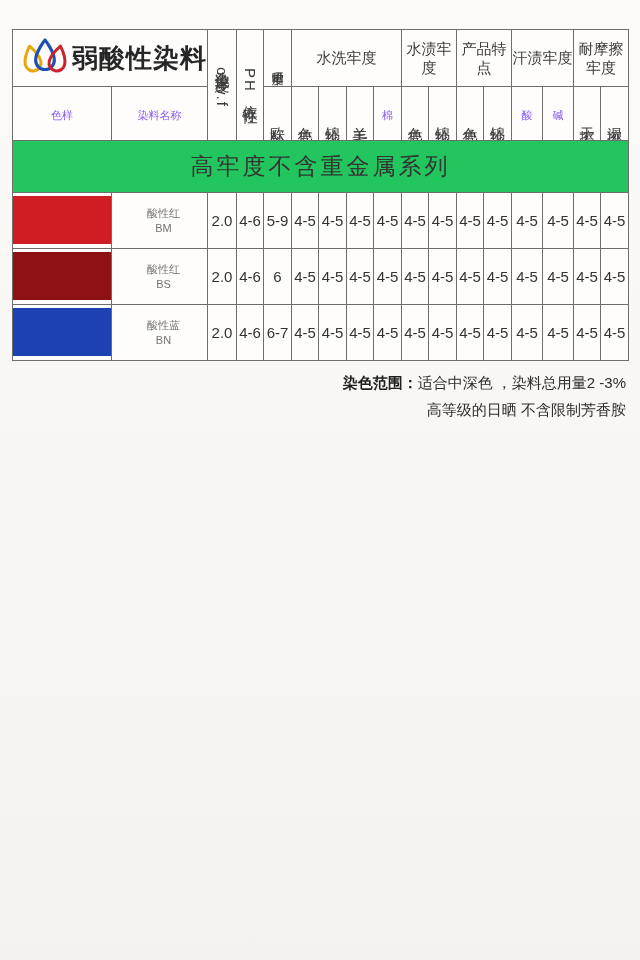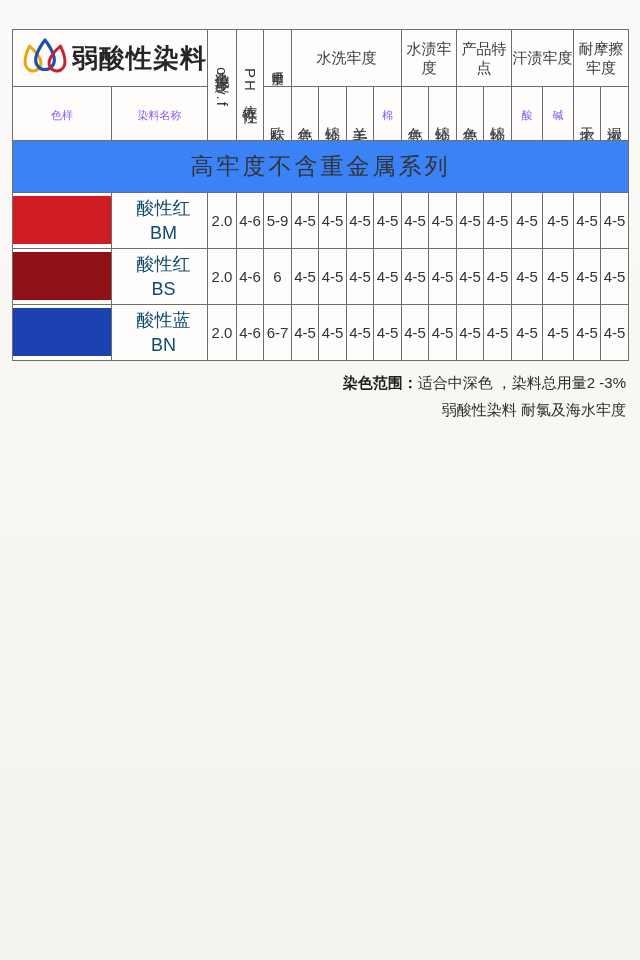--- a/index.html
+++ b/index.html
@@ -38,21 +38,21 @@
     display:inline-block; line-height:1.05; letter-spacing:2px;
     font-size:15px; color:#3a3a3a; white-space:nowrap;
   }
   .vtext.small { font-size:12px; letter-spacing:0; }
 
   .swatch-cell { padding:0; }
   .swatch {
     width:100%; height:48px; margin:3px 0 4px 0;
   }
   .name-cell { text-align:left; }
-  .name-inner { padding-left:8px; font-size:18px; line-height:1.35; color:#0c4a6e; }
+  .name-inner { padding-left:8px; font-size:11px; line-height:1.35; color:#737373; }
   .val { font-size:15px; color:#222; }
 
   .banner-cell { font-size:23px; font-weight:bold; letter-spacing:3px; color:#43503f; }
 
   .notes { position:absolute; left:14px; top:370px; width:612px; font-size:15px; color:#2d2d2d;text-align:right; }
   .note-line { line-height:26px; margin-bottom:1px; white-space:nowrap; }
   .note-line .lbl { font-weight:bold; color:#1f1f1f; }
   .note-indent { padding-left:48px; }
 </style>
 </head>
@@ -115,21 +115,21 @@
       <th><span class="vtext">锦纶</span></th>
       <th><span class="vtext">色变</span></th>
       <th><span class="vtext">锦纶</span></th>
       <th><span class="head-label">酸</span></th>
       <th><span class="head-label">碱</span></th>
       <th><span class="vtext">干擦</span></th>
       <th><span class="vtext">湿擦</span></th>
     </tr>
 
     <tr class="r-banner">
-      <td colspan="17" class="banner-cell" style="background: #3b82f6;">高牢度不含重金属系列</td>
+      <td colspan="17" class="banner-cell" style="background: #22c55e;">高牢度不含重金属系列</td>
     </tr>
 
     <tr class="r-data">
       <td class="swatch-cell">
         <div class="swatch" style="background: rgb(208, 29, 35);"></div>
       </td>
       <td class="name-cell">
         <div class="name-inner">
           <div>酸性红</div>
           <div>BM</div>
@@ -205,16 +205,16 @@
       <td class="val">4-5</td>
       <td class="val">4-5</td>
     </tr>
   </tbody>
     </table>
 
   <div class="notes">
     <div class="note-line">
       <span class="lbl">染色范围：</span><span>适合中深色 ，染料总用量2 -3%</span>
     </div>
-    <div class="note-line note-indent">弱酸性染料 耐氯及海水牢度</div>
+    <div class="note-line note-indent">高等级的日晒 不含限制芳香胺</div>
   </div>
 
 </div>
 
 </body></html>

